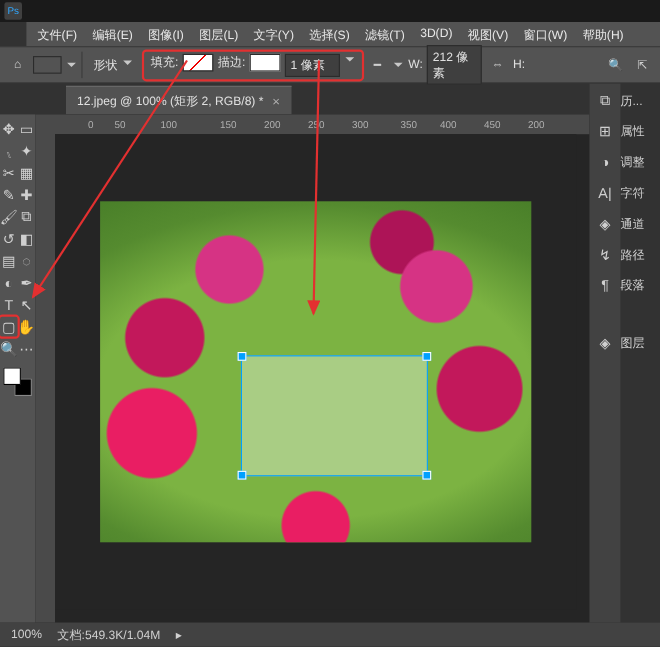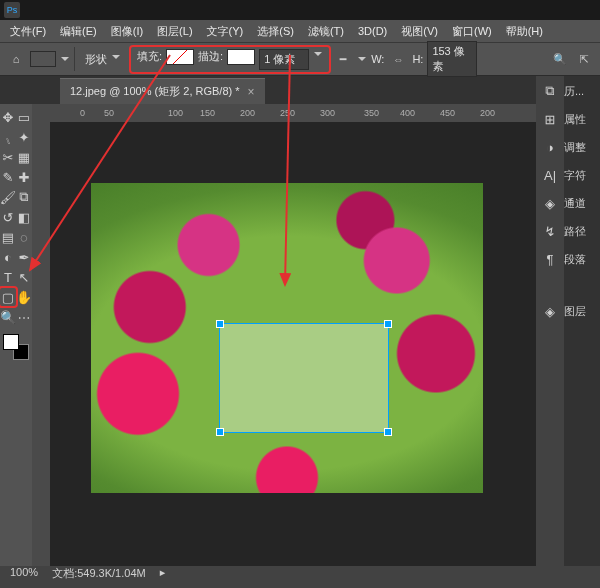--- a/index.html
+++ b/index.html
@@ -1,19 +1,19 @@
 <!DOCTYPE html>
 <html><head>
 <meta charset="utf-8">
 <style>
 * { margin:0; padding:0; box-sizing:border-box; font-family:"Microsoft YaHei",Arial,sans-serif; }
 body { width:600px; height:588px; background:#323232; color:#d0d0d0; font-size:11px; overflow:hidden; position:relative; }
 .titlebar { height:20px; background:#1a1a1a; display:flex; align-items:center; padding:0 4px; }
 .ps-logo { width:16px; height:16px; background:#404040; color:#31a8ff; font-size:9px; font-weight:normal; display:flex; align-items:center; justify-content:center; border-radius:2px; }
-.menubar { height:22px; background:#535353; display:flex; align-items:center; padding:0 4px; gap:2px; }
+.menubar { height:22px; background:#535353; display:flex; align-items:center; padding:0 4px; gap:2px;margin-left:24px; }
 .menu-item { padding:2px 6px; cursor:pointer; font-size:11px; color:#e8e8e8; }
 .optbar { height:34px; background:#535353; border-top:1px solid #383838; border-bottom:1px solid #2b2b2b; display:flex; align-items:center; padding:0 6px; gap:4px; }
 .ico { width:20px; height:20px; display:flex; align-items:center; justify-content:center; color:#d0d0d0; cursor:pointer; }
 .swatch-rect { width:26px; height:16px; border:1px solid #2b2b2b; background:#535353; }
 .opt-group { display:flex; gap:4px; padding:2px 6px; }
 .opt-red { box-shadow:0 0 0 2px #e33030; border-radius:2px; }
 .opt-label { font-size:11px; color:#e0e0e0; }
 .dd { width:10px; height:10px; position:relative; }
 .dd::after { content:''; position:absolute; top:3px; left:1px; border-left:4px solid transparent; border-right:4px solid transparent; border-top:4px solid #c8c8c8; }
 .fill-sw { width:28px; height:16px; background:linear-gradient(135deg,#fff 0 48%,#e00 48% 52%,#fff 52%); border:1px solid #2b2b2b; }
@@ -45,21 +45,21 @@
 .tool { width:16px; height:18px; display:flex; align-items:center; justify-content:center; color:#d0d0d0; font-size:13px; cursor:pointer; position:relative; }
 .tool-sel { box-shadow:0 0 0 2px #e33030; border-radius:2px; }
 .fgbg { position:relative; width:26px; height:26px; margin-top:6px; }
 .fgbg .fg { position:absolute; top:0; left:0; width:16px; height:16px; background:#fff; border:1px solid #000; z-index:2; }
 .fgbg .bg { position:absolute; bottom:0; right:0; width:16px; height:16px; background:#000; border:1px solid #888; }
 .rightcol { position:absolute; top:76px; right:0; width:64px; bottom:22px; background:#323232; display:flex; }
 .panel-icons { width:28px; background:#424242; display:flex; flex-direction:column; align-items:center; padding-top:6px; gap:10px; }
 .panel-icons .ico { width:20px; height:18px; font-size:13px; }
 .panel-labels { width:36px; display:flex; flex-direction:column; padding-top:6px; gap:10px; }
 .panel-labels span { font-size:11px; color:#d0d0d0; height:18px; display:flex; align-items:center; }
-.statusbar { position:absolute; bottom:0; left:0; right:0; height:22px; background:#424242; display:flex; align-items:flex-start; padding:0 10px; gap:14px; font-size:11px; color:#d0d0d0; }
+.statusbar { position:absolute; bottom:0; left:0; right:0; height:22px; background:#424242; display:flex; align-items:center; padding:0 10px; gap:14px; font-size:11px; color:#d0d0d0; }
 svg.annot { position:absolute; top:0; left:0; width:600px; height:588px; pointer-events:none; }
 .divider { width:1px; height:24px; background:#3a3a3a; }
 </style>
 </head>
 <body>
 
 <div class="titlebar">
   <div class="ps-logo">Ps</div>
 </div>
 
@@ -90,23 +90,23 @@
     <span class="opt-label">填充:</span>
     <div class="fill-sw"></div>
     <span class="opt-label">描边:</span>
     <div class="stroke-sw"></div>
     <span class="num-field">1 像素</span>
     <div class="dd"></div>
   </div>
   <div class="ico">━</div>
   <div class="dd"></div>
   <span class="opt-label">W:</span>
+  <span class="num-field">212 像素</span>
   <div class="ico">⇔</div>
   <span class="opt-label">H:</span>
-  <span class="num-field">153 像素</span>
   <div style="flex:1"></div>
   <div class="ico">🔍</div>
   <div class="ico">⇱</div>
 </div>
 
 <div class="tabs">
   <div class="doc-tab">
     <span>12.jpeg @ 100% (矩形 2, RGB/8) *</span>
     <span class="tab-close">×</span>
   </div>
@@ -160,21 +160,21 @@
   <div class="fgbg">
       <div class="fg"></div>
       <div class="bg"></div>
     </div>
 </div>
 
 <div class="workspace">
   <div class="ruler-h">
     <span style="left:30px">0</span>
     <span style="left:54px">50</span>
-    <span style="left:118px">100</span>
+    <span style="left:96px">100</span>
     <span style="left:150px">150</span>
     <span style="left:190px">200</span>
     <span style="left:230px">250</span>
     <span style="left:270px">300</span>
     <span style="left:314px">350</span>
     <span style="left:350px">400</span>
     <span style="left:390px">450</span>
     <span style="left:430px">200</span>
   </div>
   <div class="ruler-v"></div>

